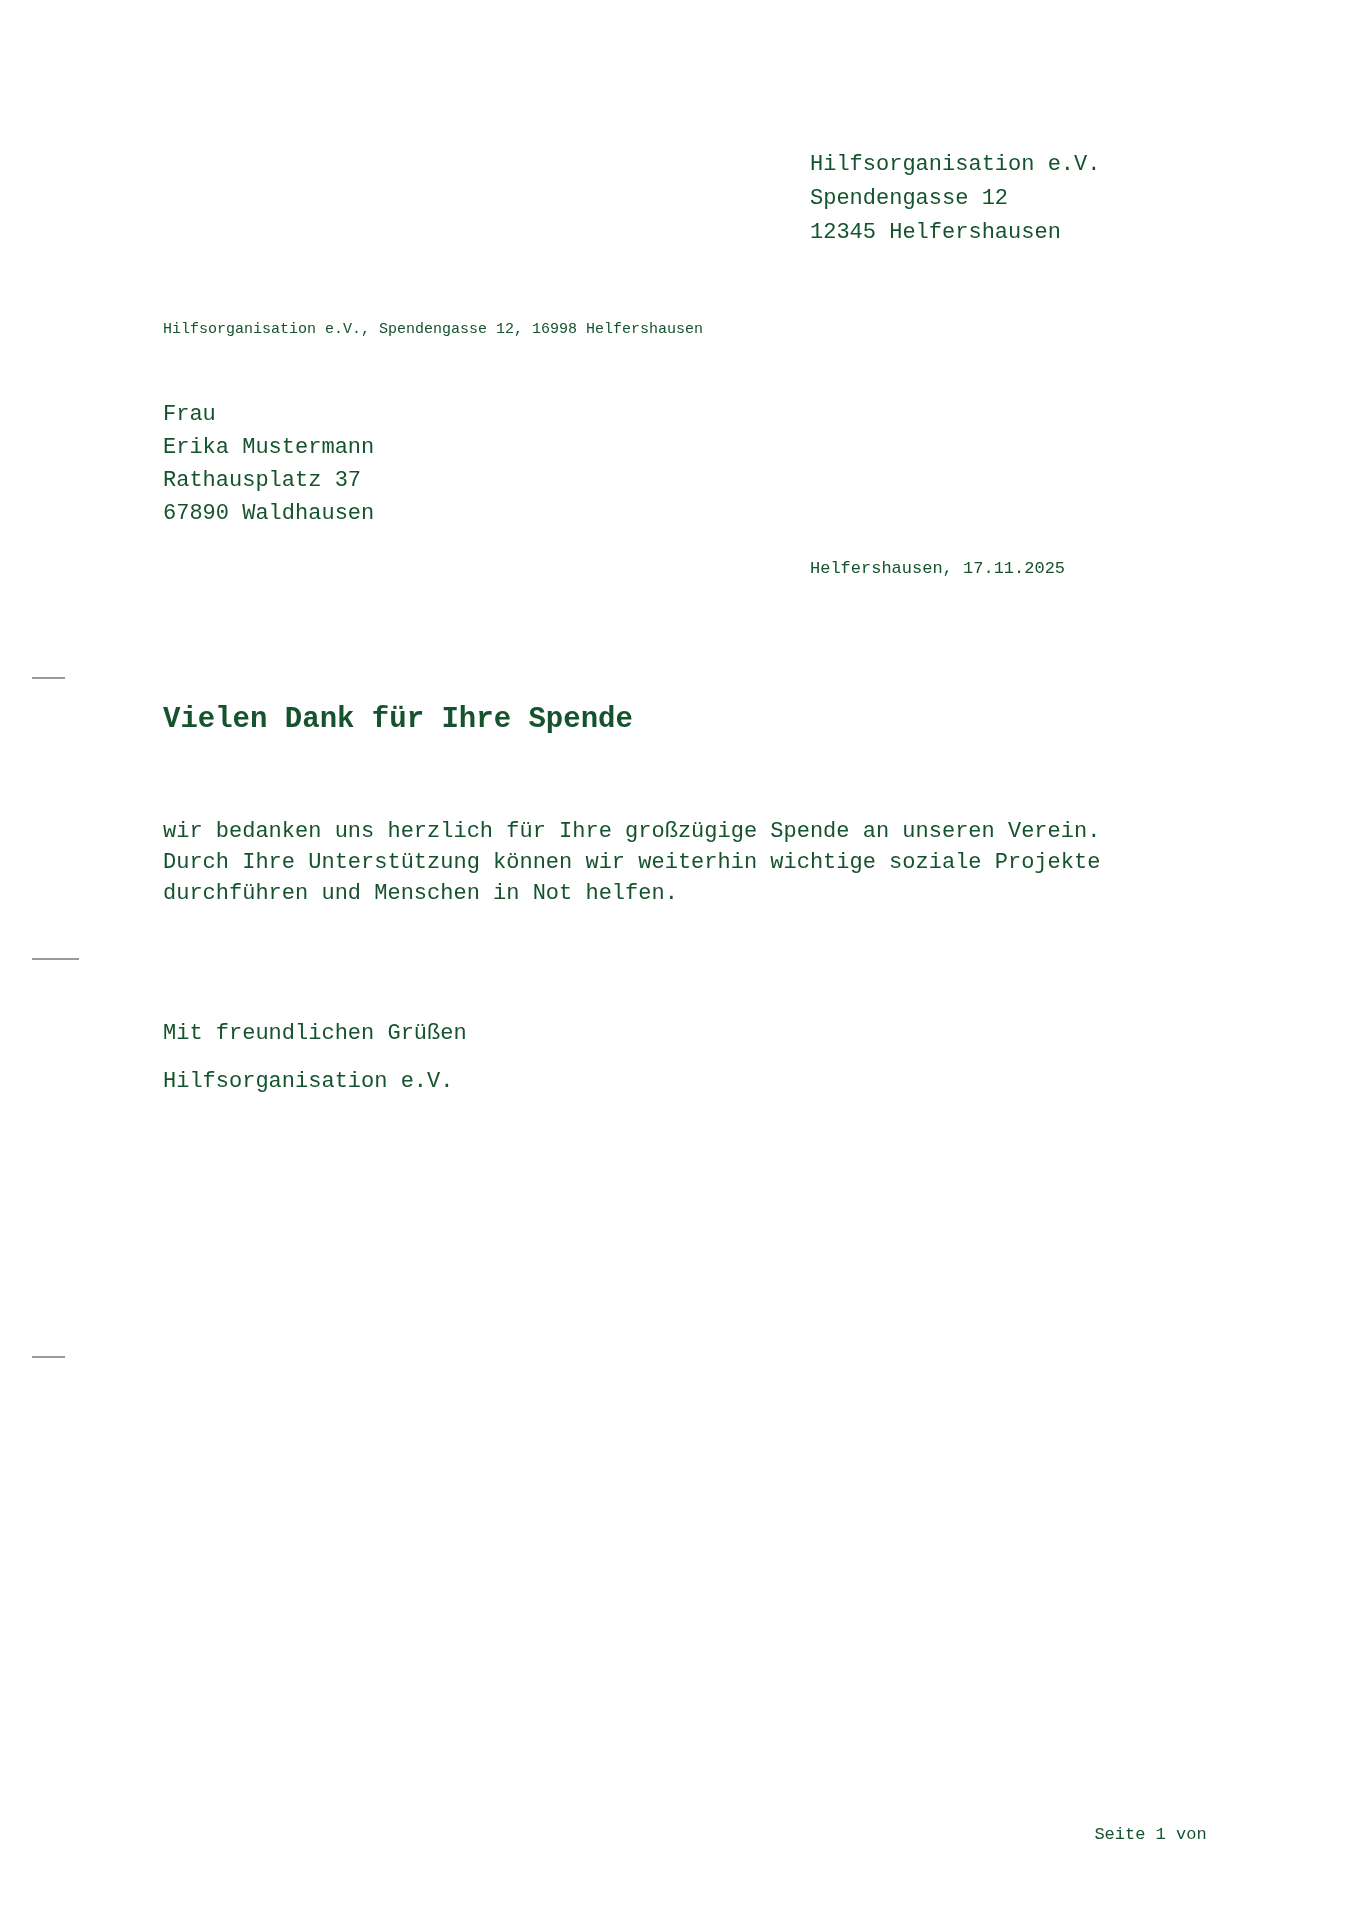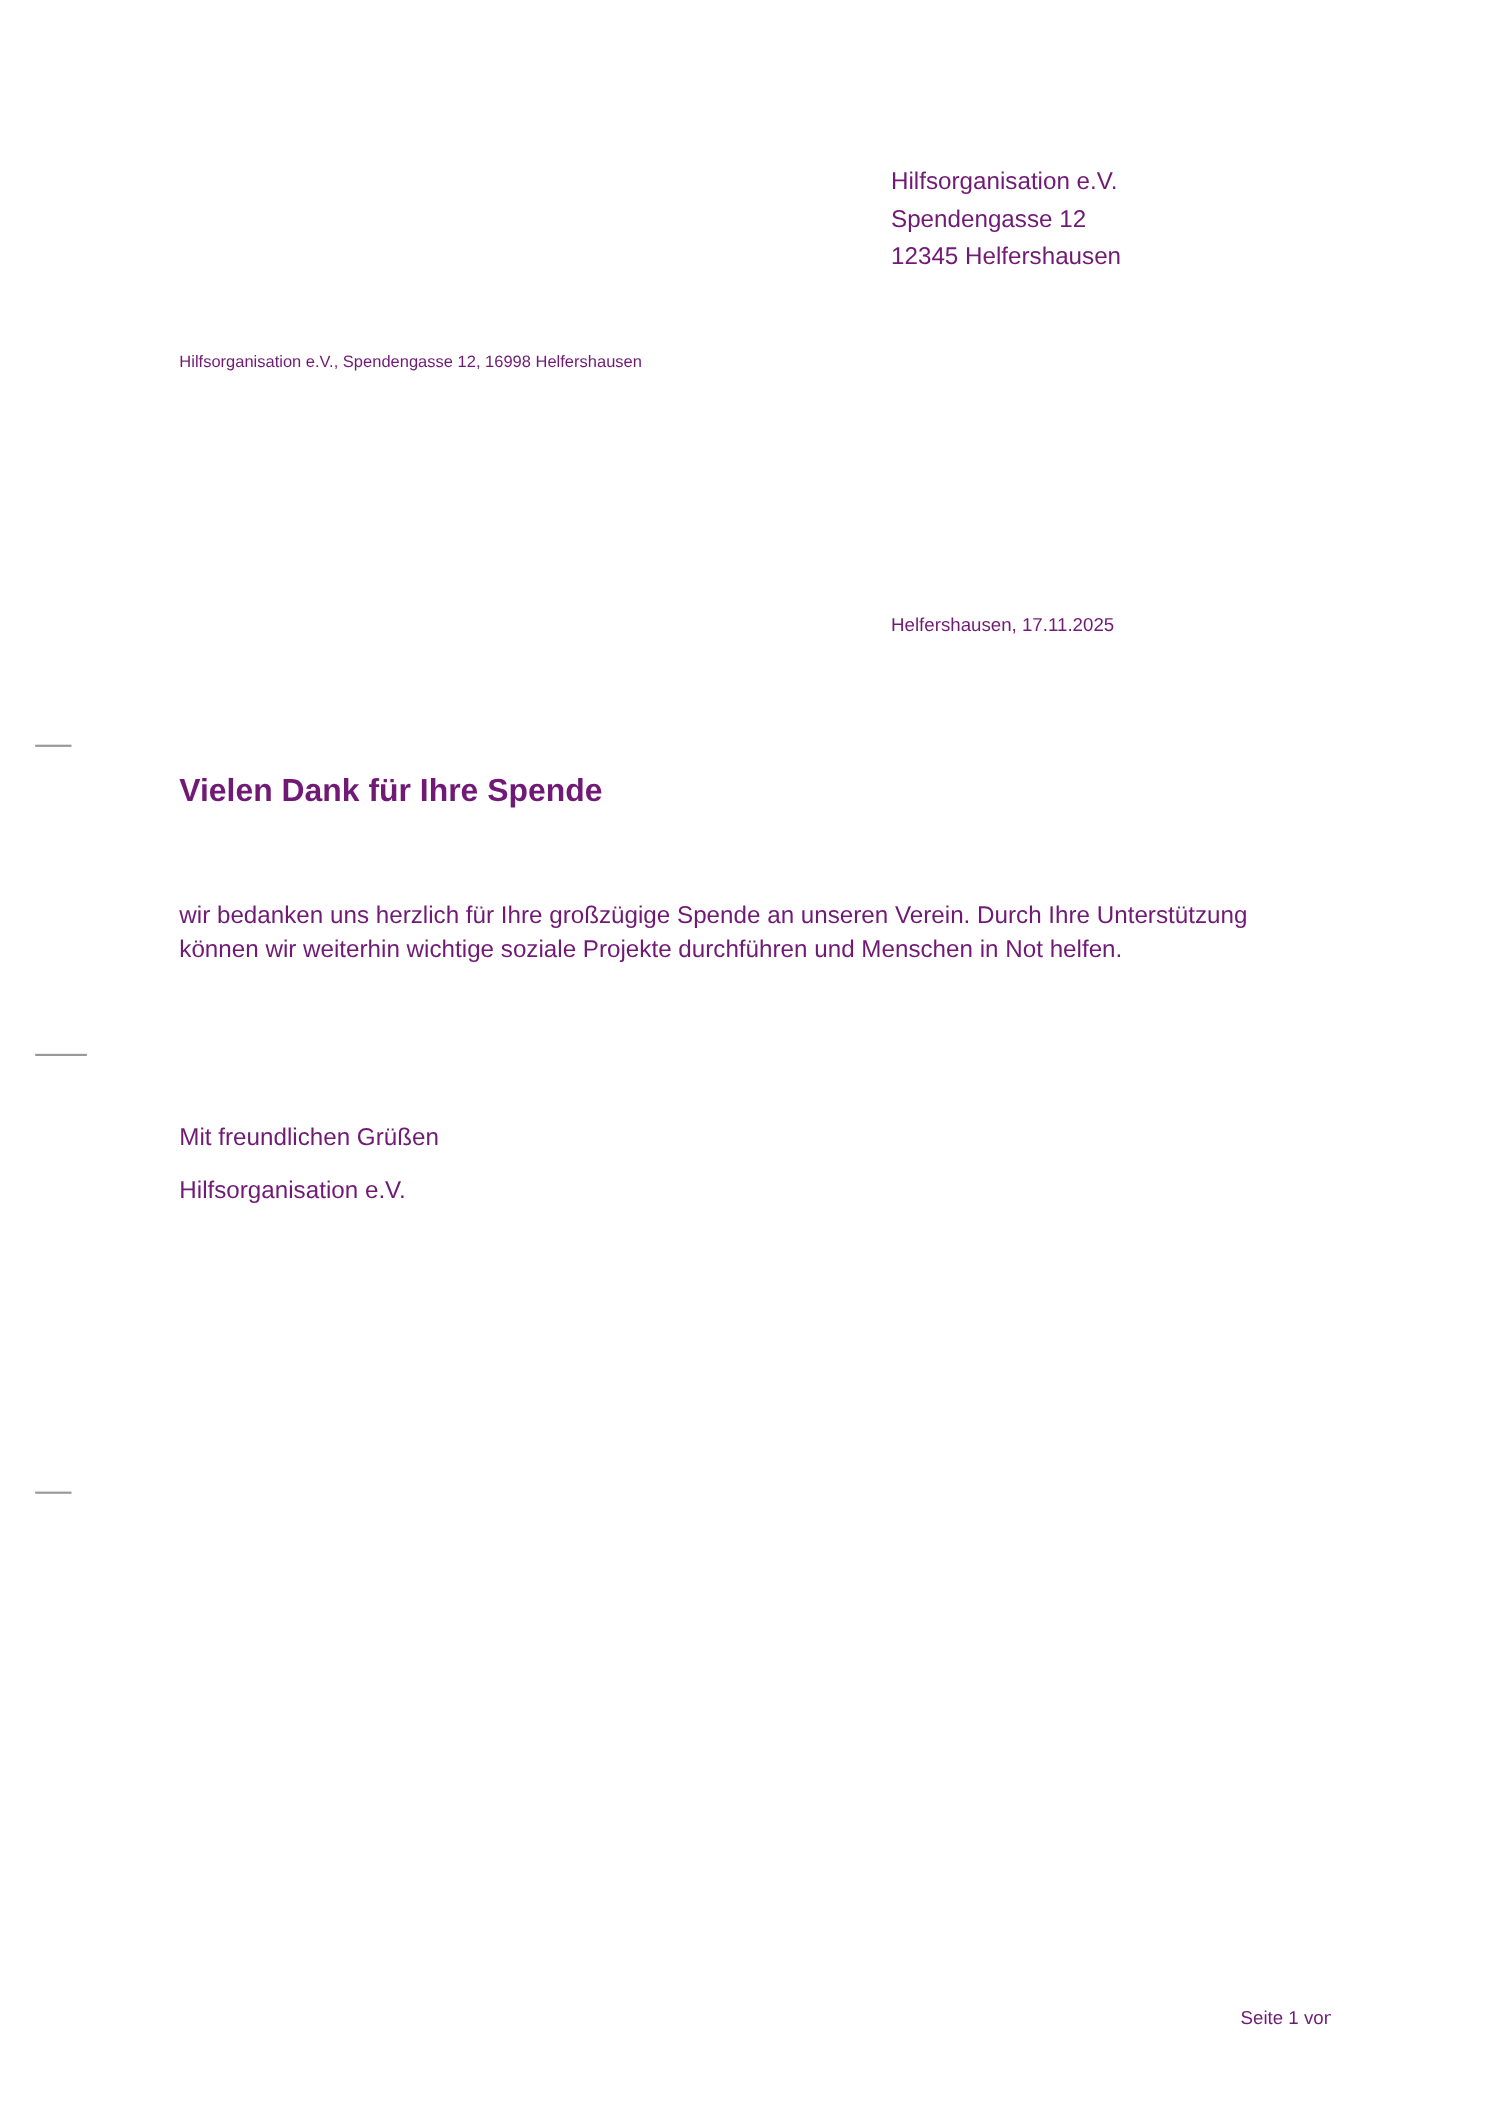--- a/index.html
+++ b/index.html
@@ -6,22 +6,22 @@
   html, body {
     margin: 0;
     padding: 0;
     background: #ffffff;
   }
   .page {
     position: relative;
     width: 1210px;
     height: 1920px;
     background: #ffffff;
-    color: #701a75;
-    font-family: Liberation Sans, sans-serif;
+    color: #14532d;
+    font-family: Liberation Mono, monospace;
     overflow: hidden;
   }
   .sender {
     position: absolute;
     top: 148px;
     left: 810px;
     font-size: 22px;
     line-height: 34px;
   }
   .return-line {
@@ -98,20 +98,26 @@
 <div class="page">
 
   <div class="sender">
     <div>Hilfsorganisation e.V.</div>
     <div>Spendengasse 12</div>
     <div>12345 Helfershausen</div>
   </div>
 
   <div class="return-line">Hilfsorganisation e.V., Spendengasse 12, 16998 Helfershausen</div>
 
+  <div class="recipient">
+    <div>Frau</div>
+    <div>Erika Mustermann</div>
+    <div>Rathausplatz 37</div>
+    <div>67890 Waldhausen</div>
+  </div>
 
   <div class="date-line">Helfershausen, 17.11.2025</div>
 
   <div class="subject">Vielen Dank für Ihre Spende</div>
 
   <div class="letter-body">
     <p class="para1">wir bedanken uns herzlich für Ihre großzügige Spende an unseren Verein. Durch Ihre Unterstützung können wir weiterhin wichtige soziale Projekte durchführen und Menschen in Not helfen.</p>
   </div>
 
   <div class="closing-block">

